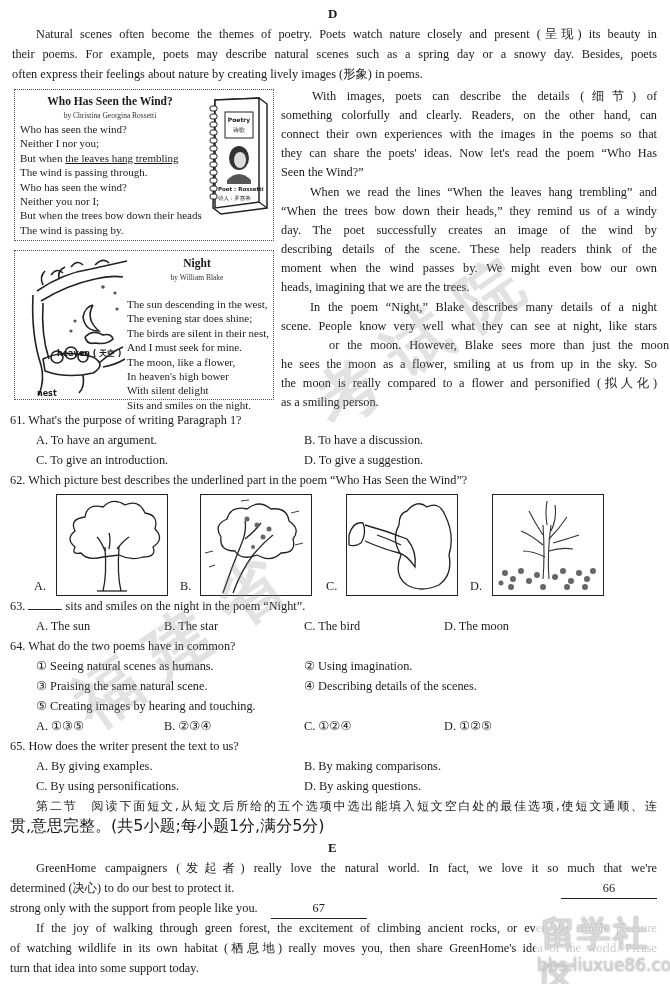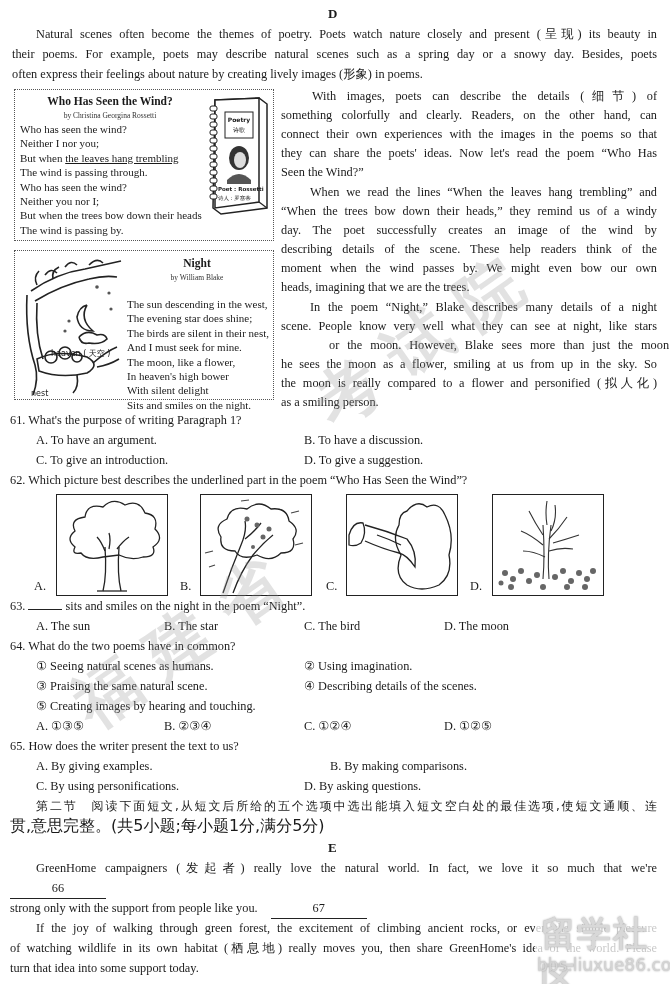--- a/index.html
+++ b/index.html
@@ -84,21 +84,21 @@
       <path d="M20 84 Q32 72 44 84 L44 88 L20 88 Z" fill="#555"></path>
     </svg>
     <div class="abs" style="left:18px; top:20px; width:28px; text-align:center; font-size:6px; font-family:'DejaVu Sans',sans-serif; font-weight:bold;">Poetry</div>
     <div class="abs" style="left:18px; top:30px; width:28px; text-align:center; font-size:6px; font-family:'DejaVu Sans',sans-serif;">诗歌</div>
     <div class="abs" style="left:11px; top:90px; font-size:5.5px; font-family:'DejaVu Sans',sans-serif; font-weight:bold; white-space:nowrap;">Poet : Rossetti</div>
     <div class="abs" style="left:11px; top:99px; font-size:5.5px; font-family:'DejaVu Sans',sans-serif; white-space:nowrap;">诗人 : 罗塞蒂</div>
   </div>
 </div>
 
 <div class="poembox" style="left:14px; top:250px; width:258px; height:148px;">
-  <div class="abs" style="left:2px; top:4px; width:108px; height:144px;">
+  <div class="abs" style="left:8px; top:4px; width:108px; height:144px;font-weight:bold;">
     <svg width="108" height="144" viewBox="0 0 108 144">
       <g fill="none" stroke="#222" stroke-width="1.6">
         <path d="M14 36 Q40 18 68 14 Q86 10 104 6"></path>
         <path d="M18 46 Q44 30 72 24 Q88 20 100 22"></path>
         <path d="M10 40 Q8 80 18 110 Q22 124 16 140"></path>
         <path d="M20 48 Q18 80 26 104"></path>
         <path d="M28 20 Q34 12 40 18"></path>
           <path d="M48 12 Q54 4 60 10"></path>
           <path d="M72 10 Q80 2 86 8"></path>
         <path d="M20 30 Q16 22 22 16"></path>
@@ -256,30 +256,31 @@
 <div class="line" style="left:36px; top:676px;">③ Praising the same natural scene.</div>
 <div class="line" style="left:304px; top:676px;">④ Describing details of the scenes.</div>
 <div class="line" style="left:36px; top:696px;">⑤ Creating images by hearing and touching.</div>
 <div class="line" style="left:36px; top:716px;">A.  ①③⑤</div>
 <div class="line" style="left:164px; top:716px;">B.  ②③④</div>
 <div class="line" style="left:304px; top:716px;">C.  ①②④</div>
 <div class="line" style="left:444px; top:716px;">D.  ①②⑤</div>
 
 <div class="line" style="left:10px; top:736px;"><span>65.</span> <span>How does the writer present the text to us?</span></div>
 <div class="line" style="left:36px; top:756px;">A.  By giving examples.</div>
-<div class="line" style="left:304px; top:756px;margin-left:26px;">B.  By making comparisons.</div>
+<div class="line" style="left:304px; top:756px;">B.  By making comparisons.</div>
 <div class="line" style="left:36px; top:776px;">C.  By using personifications.</div>
 <div class="line" style="left:304px; top:776px;">D.  By asking questions.</div>
 
 <div class="line just" style="left:36px; top:796px; width:621px; font-family:'DejaVu Sans',sans-serif; font-size:12px;">第二节　阅读下面短文,从短文后所给的五个选项中选出能填入短文空白处的最佳选项,使短文通顺、连</div>
 <div class="line" style="left:10px; top:816px; font-family:'DejaVu Sans',sans-serif; font-size:16px;">贯,意思完整。(共5小题;每小题1分,满分5分)</div>
 
 <div class="line heading" style="left:328px; top:838px;">E</div>
 <div class="line just" style="left:36px; top:858px; width:621px;">GreenHome campaigners (发起者) really love the natural world. In fact, we love it so much that we're</div>
 <div class="line" style="left:10px; top:878px; width:647px; display:flex; justify-content:space-between;">
+  <span>determined (决心) to do our best to protect it.</span>
   <span class="blank" style="width:96px;">66</span>
 </div>
 <div class="line" style="left:10px; top:898px;">
   <span>strong only with the support from people like you.</span>
   <span class="blank" style="width:96px; margin-left:10px;">67</span>
 </div>
 <div class="line just" style="left:36px; top:918px; width:621px;">If the joy of walking through green forest, the excitement of climbing ancient rocks, or even the simple pleasure</div>
 <div class="line just" style="left:10px; top:938px; width:647px;">of watching wildlife in its own habitat (栖息地) really moves you, then share GreenHome's idea of the world. Please</div>
 <div class="line" style="left:10px; top:958px;">turn that idea into some support today.</div>
 

